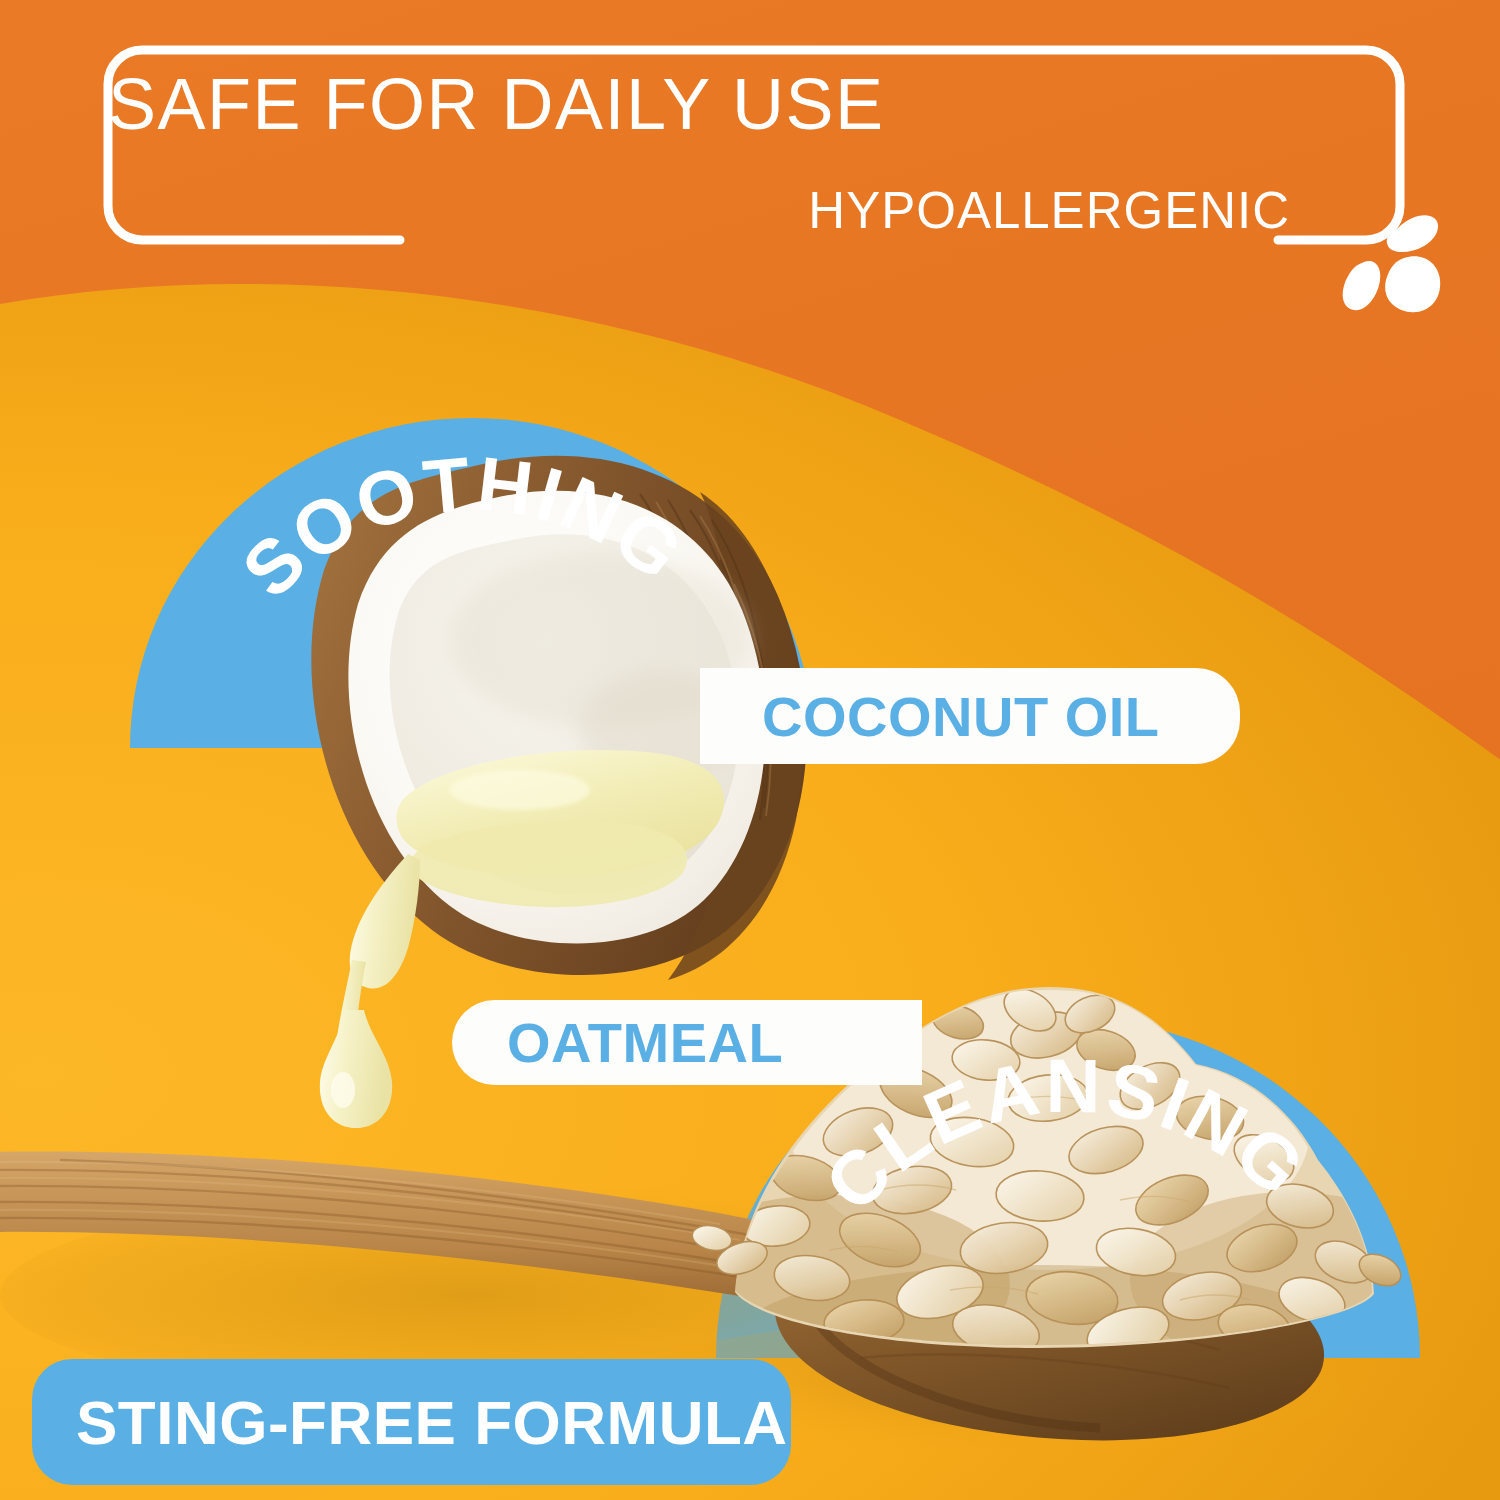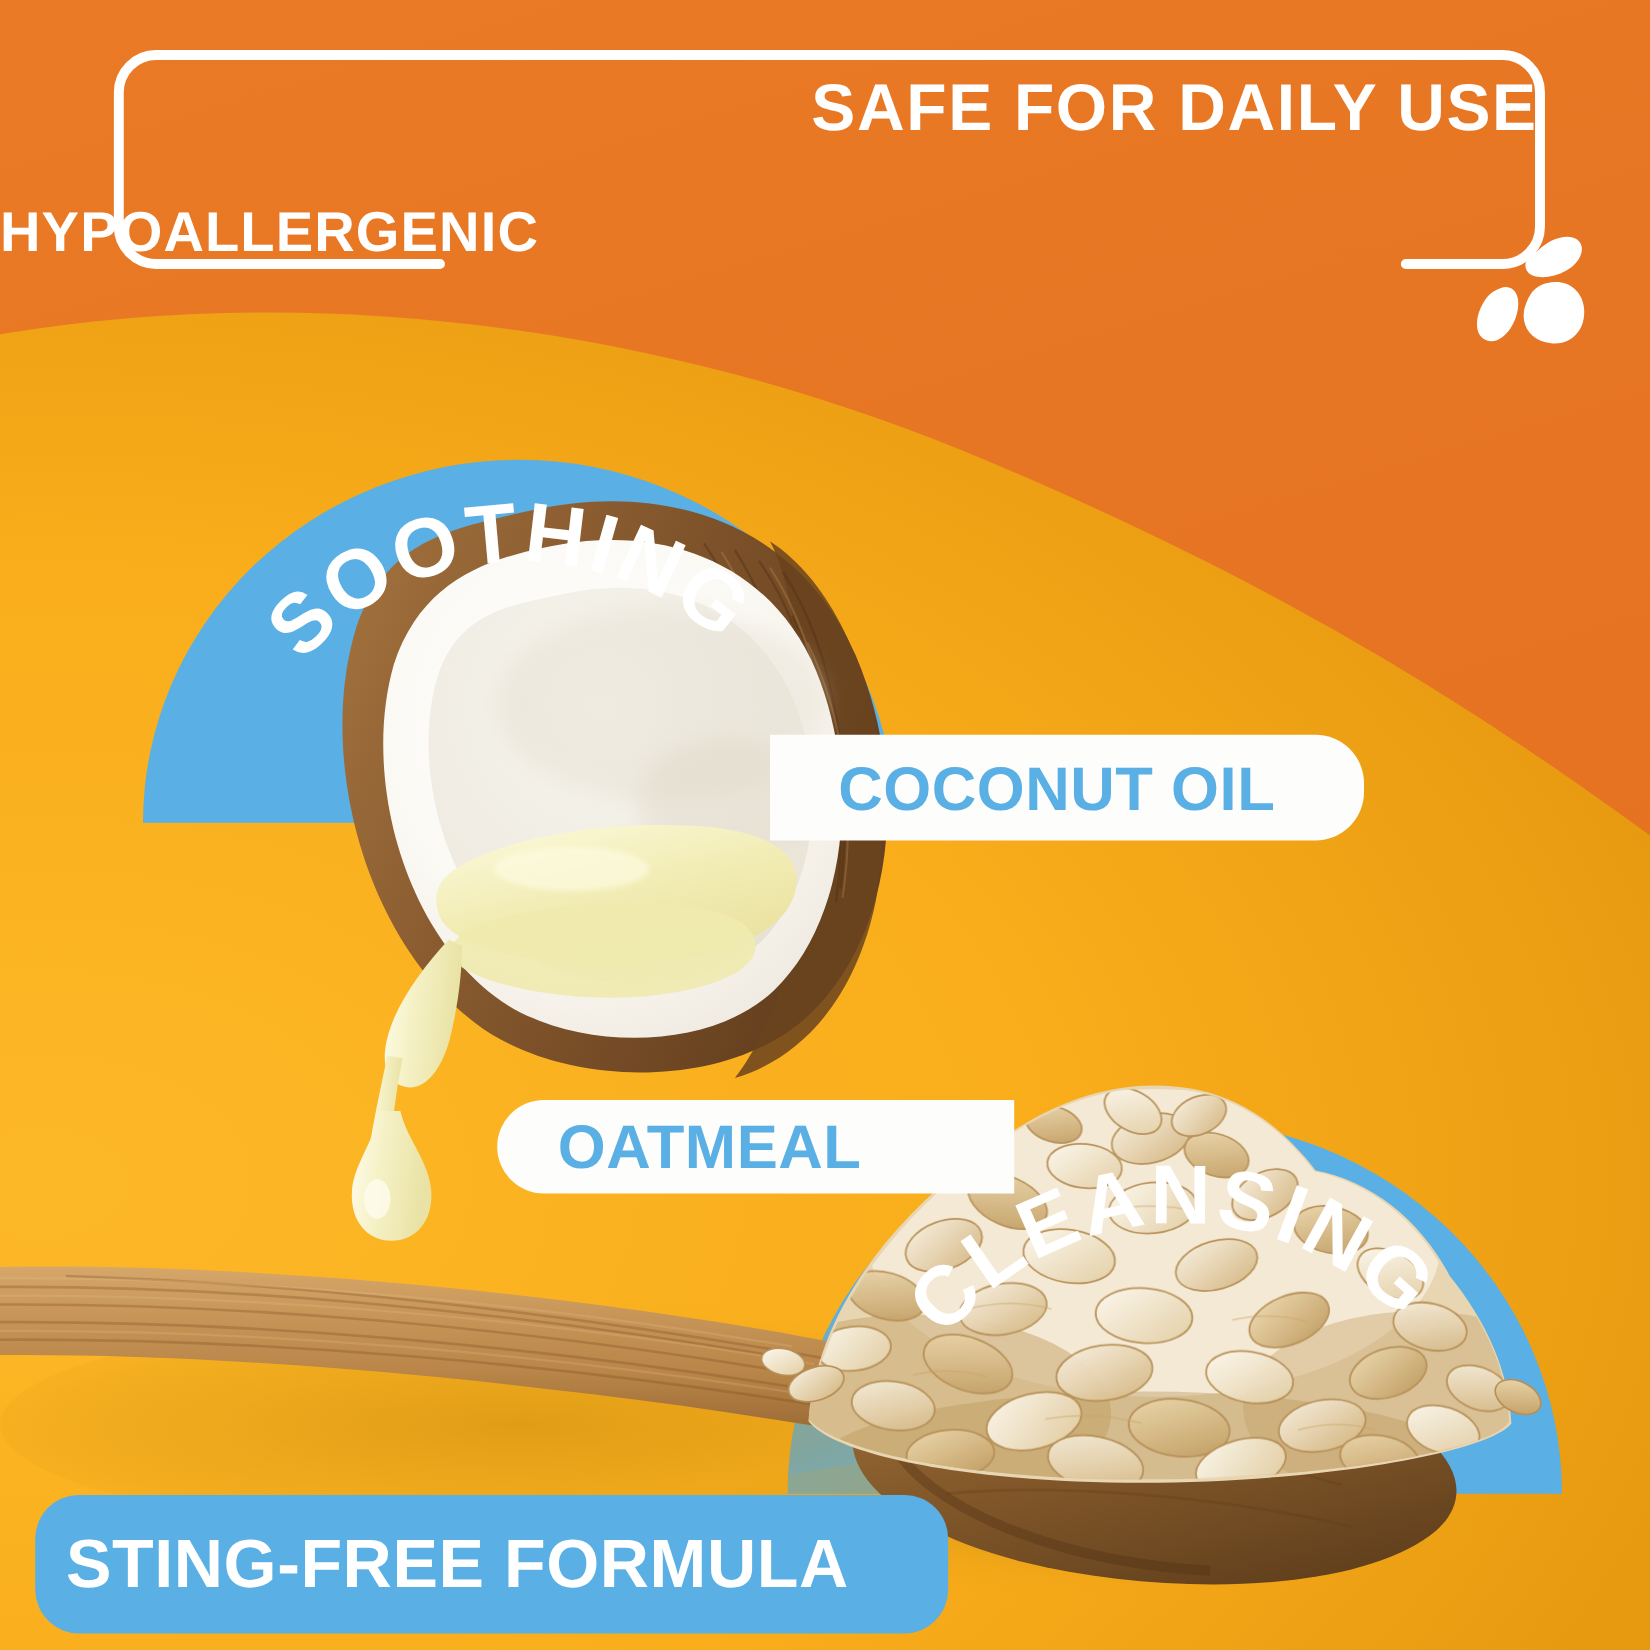--- a/index.html
+++ b/index.html
@@ -20,35 +20,35 @@
   
   #header-badge {
     position:absolute;
     left:108px; top:50px;
     width:1290px; height:190px;
     z-index:40;
   }
   #title-main {
     position:absolute;
     left:0; top:18px; width:1290px;
-    text-align:right;
+    text-align:left;
     color:#FFFFFF;
-    font-size:60px;
-    font-weight:bold;
+    font-size:72px;
+    font-weight:normal;
     letter-spacing:1.5px;
     line-height:1;
     white-space:nowrap;
   }
   #title-sub {
     position:absolute;
     left:0; top:185px; width:1290px;
-    text-align:left;
+    text-align:right;
     color:#FFFFFF;
     font-size:51px;
-    font-weight:bold;
+    font-weight:normal;
     letter-spacing:1px;
     line-height:1;
     white-space:nowrap;
     z-index:45;
   }
 
   
   .pill {
     position:absolute;
     display:flex;
@@ -73,27 +73,27 @@
     background:#FDFDFB;
     border-radius:44px 0 0 44px;
     color:#5AAFE4;
     font-size:56px;
     letter-spacing:0.5px;
     padding-left:55px;
     z-index:36;
   }
   #pill-sting-free {
     left:32px; top:1359px;
-    width:830px; height:126px;
+    width:759px; height:126px;
     background:#5AAFE4;
     border-radius:40px;
     color:#FFFFFF;
     font-size:62px;
     letter-spacing:0.5px;
-    padding-left:28px;
+    padding-left:44px;
     z-index:50;
   }
 
   
   #curved-text-layer { z-index:34; pointer-events:none; }
   #bg-layer   { z-index:1; }
   #arc-layer  { z-index:5; }
   #art-layer  { z-index:20; }
 </style>
 </head>

